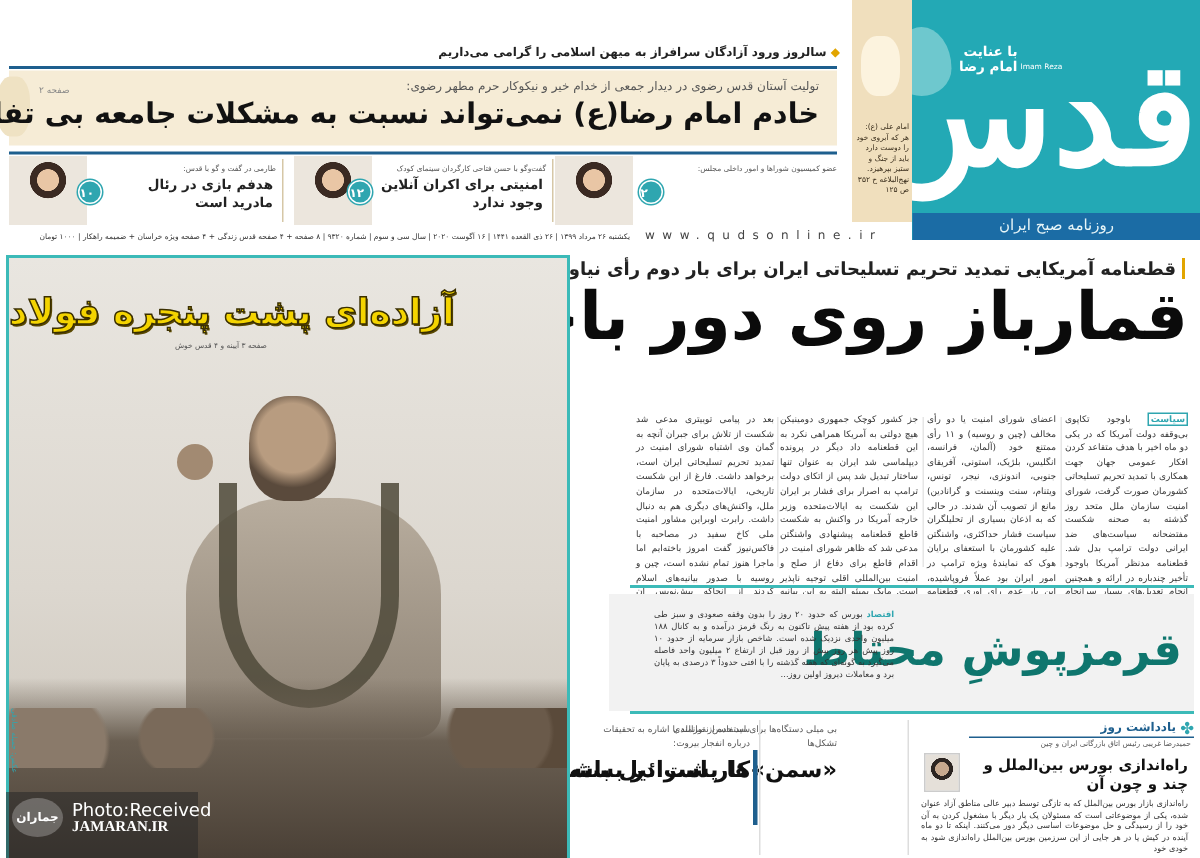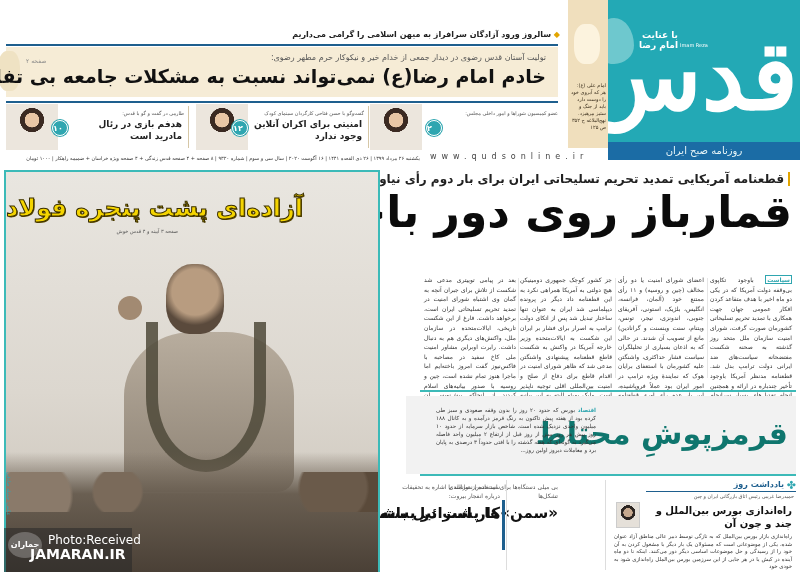--- a/index.html
+++ b/index.html
@@ -93,21 +93,21 @@
   .feature .man-head { position: absolute; left: 160px; top: 92px; width: 58px; height: 70px; border-radius: 45% 45% 40% 40%; background: radial-gradient(circle at 50% 40%, #b89c80 0 45%, #5a4a3c 65%); }
   .feature .man-body { position: absolute; left: 118px; top: 160px; width: 170px; height: 160px; background: linear-gradient(180deg, #b8ad9e, #8d8274); border-radius: 40% 40% 10% 10%; }
   .feature .garland { position: absolute; left: 140px; top: 150px; width: 120px; height: 150px; border: 12px solid #4f4a3a; border-top: none; border-radius: 0 0 60% 60%; opacity: .85; }
   .feature .fist { position: absolute; left: 112px; top: 124px; width: 24px; height: 24px; border-radius: 50%; background: #a28a72; }
   .feature .crowd { position: absolute; left: 0; right: 0; bottom: 0; height: 120px; background: linear-gradient(180deg, rgba(60,50,40,.0) 0%, #6a5f52 35%, #4a4036 100%); }
   .feature .crowd-heads { position: absolute; left: 0; right: 0; bottom: 60px; height: 40px; background: radial-gradient(circle at 8% 60%, #8a7a6a 0 10%, transparent 11%), radial-gradient(circle at 30% 50%, #7a6a5a 0 9%, transparent 10%), radial-gradient(circle at 88% 40%, #6a5a4a 0 10%, transparent 11%), radial-gradient(circle at 96% 60%, #5a4a3a 0 9%, transparent 10%); }
   .feature .side-text { position: absolute; left: -2px; top: 300px; width: 8px; font-size: 5px; color: #2fa6b0; writing-mode: vertical-rl; }
   .watermark-box { position: absolute; left: 4px; top: 528px; width: 128px; height: 44px; background: rgba(40,40,40,.55); }
   .watermark-box .wm-logo { position: absolute; left: 4px; top: 4px; width: 34px; height: 26px; border-radius: 50%; background: rgba(255,255,255,.25); color: #fff; font-size: 8px; text-align: center; line-height: 26px; font-weight: bold; }
   .watermark-box .wm-line1 { position: absolute; left: 44px; top: 5px; font-size: 12px; color: #fff; direction: ltr; }
-  .watermark-box .wm-line2 { position: absolute; left: 26px; top: 18px; font-size: 14px; color: #fff; font-weight: bold; direction: ltr; }
+  .watermark-box .wm-line2 { position: absolute; left: 44px; top: 18px; font-size: 10px; color: #fff; font-weight: bold; direction: ltr; font-family: Liberation Serif, serif; }
 </style>
 </head>
 <body>
 
 <div class="side-quote">
   <div class="orn"></div>
   <div class="q-text">امام علی (ع): هر که آبروی خود را دوست دارد باید از جنگ و ستیز بپرهیزد. نهج‌البلاغه ح ۳۵۲ ص ۱۲۵</div>
 </div>
 <div class="masthead">
   <div class="ornament"></div>

